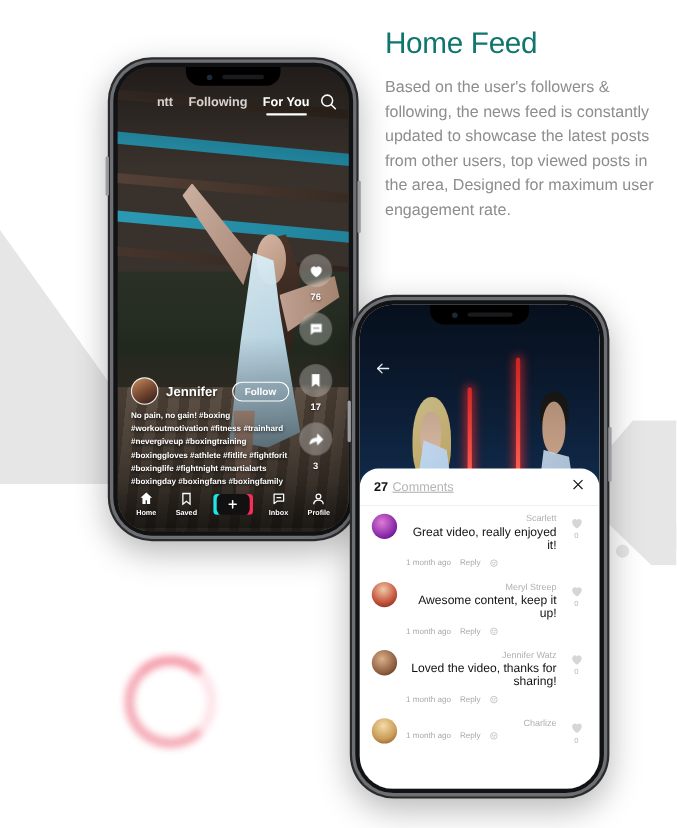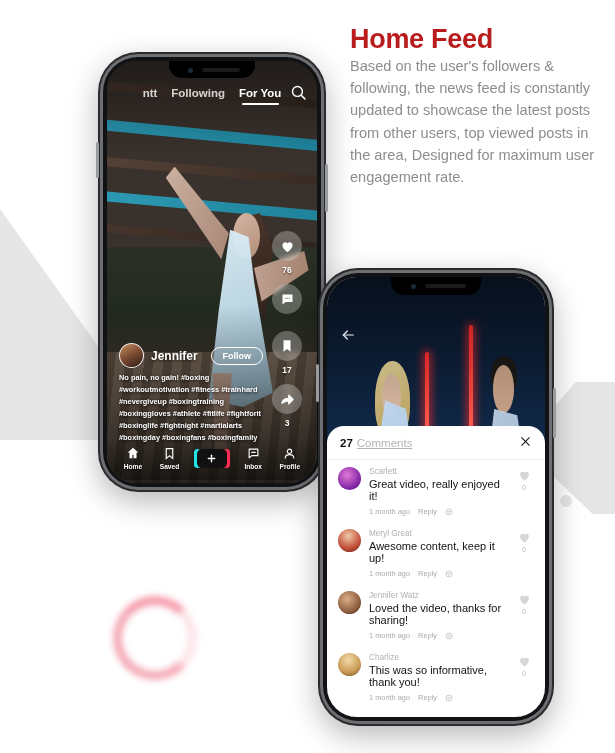--- a/index.html
+++ b/index.html
@@ -30,21 +30,21 @@
     border-radius:50%; z-index:1;
     border:9px solid #f4a7b3;
     border-right-color:#fde3e8;
     border-top-color:#f598a8;
     filter: blur(3.4px);
     opacity:.95;
   }
 
   
   #copy { position:absolute; left:350px; top:24px; width:250px; z-index:6; }
-  #copy h1 { font-size:27px; font-weight:bold; color:#b91c1c; letter-spacing:-.3px; margin-bottom:0; }
+  #copy h1 { font-size:27px; font-weight:normal; color:#0f766e; letter-spacing:-.3px; margin-bottom:14px; }
   #copy p { font-size:14.6px; line-height:1.52; color:#8d8d8d; }
 
   
   .phone { position:absolute; border-radius:40px; background:#2a2b2d;
            box-shadow: 0 10px 30px rgba(0,0,0,.28); z-index:5; }
   .phone .band { position:absolute; inset:2px; border-radius:38px; background:#6e6f73; }
   .phone .body { position:absolute; inset:5px; border-radius:35px; background:#111214; }
   .screen { position:absolute; inset:9px; border-radius:30px; overflow:hidden; background:#000; }
   .notch { position:absolute; left:50%; transform:translateX(-50%); top:0;
            background:#000; border-bottom-left-radius:13px; border-bottom-right-radius:13px; z-index:30; }
@@ -122,21 +122,21 @@
   .navlabel { color:#fff; font-size:6.6px; font-weight:bold; text-shadow:0 1px 2px rgba(0,0,0,.8); }
   #nav-create { position:relative; width:30px; height:19px; border-radius:5px; background:#111;
                 display:flex; align-items:center; justify-content:center; }
   #nav-create::before, #nav-create::after { content:""; position:absolute; top:0; bottom:0; width:7px; border-radius:5px; z-index:-1; }
   #nav-create::before { left:-3px; background:#1fe5e8; }
   #nav-create::after  { right:-3px; background:#fe2c55; }
 
   
   #phone2 { left:318px; top:268px; width:236px; height:458px; }
   #phone2 .notch { width:90px; height:18px; }
-  #p2-screen { background:#e5e5e5; }
+  #p2-screen { background:#e5e5e5;text-align:right; }
   .p2-bg { position:absolute; inset:0;
     background:linear-gradient(180deg,#0a1629 0%, #102a4a 38%, #0a1a2e 72%, #060b14 100%); }
   .p2-neon { position:absolute; width:4px; border-radius:3px;
     background:linear-gradient(180deg,#ff2d2d,#ff6a5a); box-shadow:0 0 9px 2px rgba(255,45,45,.75); }
   .p2-figure { position:absolute; }
   .p2-singer-body { left:19%; top:28%; width:24%; height:50%;
     background:linear-gradient(160deg,#cfe6ff 0%, #7aa9d8 55%, #3f6a9c 100%);
     clip-path: polygon(32% 0%, 72% 4%, 92% 40%, 86% 100%, 14% 100%, 6% 42%); opacity:.94; }
   .p2-singer-hair { left:22%; top:19%; width:16%; height:18%;
     background:linear-gradient(160deg,#e8d79a,#b59a58); border-radius:48% 48% 42% 42%; }
@@ -393,21 +393,21 @@
               <svg width="13" height="13" viewBox="0 0 24 24" fill="#d6d6d6">
                   <path d="M12 21s-8-5-8-10.5A4.5 4.5 0 0 1 12 7a4.5 4.5 0 0 1 8 3.5C20 16 12 21 12 21z"></path>
                 </svg>
               <span class="clikes">0</span>
             </div>
           </div>
 
           <div class="crow">
             <div class="cav" style="background:radial-gradient(circle at 45% 30%, #f0c9a8, #c4503a 60%, #5d2418);"></div>
             <div class="cmain">
-              <div class="cname">Meryl Great</div>
+              <div class="cname">Meryl Streep</div>
               <div class="ctext">Awesome content, keep it up!</div>
               <div class="cmeta">
                 <span class="ctime">1 month ago</span>
                 <span class="creply">Reply</span>
                 <svg width="8" height="8" viewBox="0 0 24 24" fill="none" stroke="#b5b5b5" stroke-width="2">
                     <circle cx="12" cy="12" r="9"></circle>
                     <circle cx="9" cy="10" r=".9" fill="#b5b5b5"></circle>
                     <circle cx="15" cy="10" r=".9" fill="#b5b5b5"></circle>
                     <path d="M8.5 14.5c1 1.5 6 1.5 7 0"></path>
                   </svg>
@@ -442,21 +442,20 @@
                   <path d="M12 21s-8-5-8-10.5A4.5 4.5 0 0 1 12 7a4.5 4.5 0 0 1 8 3.5C20 16 12 21 12 21z"></path>
                 </svg>
               <span class="clikes">0</span>
             </div>
           </div>
 
           <div class="crow">
             <div class="cav" style="background:radial-gradient(circle at 45% 30%, #f4dba8, #c99a55 60%, #6e4a22);"></div>
             <div class="cmain">
               <div class="cname">Charlize</div>
-              <div class="ctext">This was so informative, thank you!</div>
               <div class="cmeta">
                 <span class="ctime">1 month ago</span>
                 <span class="creply">Reply</span>
                 <svg width="8" height="8" viewBox="0 0 24 24" fill="none" stroke="#b5b5b5" stroke-width="2">
                     <circle cx="12" cy="12" r="9"></circle>
                     <circle cx="9" cy="10" r=".9" fill="#b5b5b5"></circle>
                     <circle cx="15" cy="10" r=".9" fill="#b5b5b5"></circle>
                     <path d="M8.5 14.5c1 1.5 6 1.5 7 0"></path>
                   </svg>
               </div>

